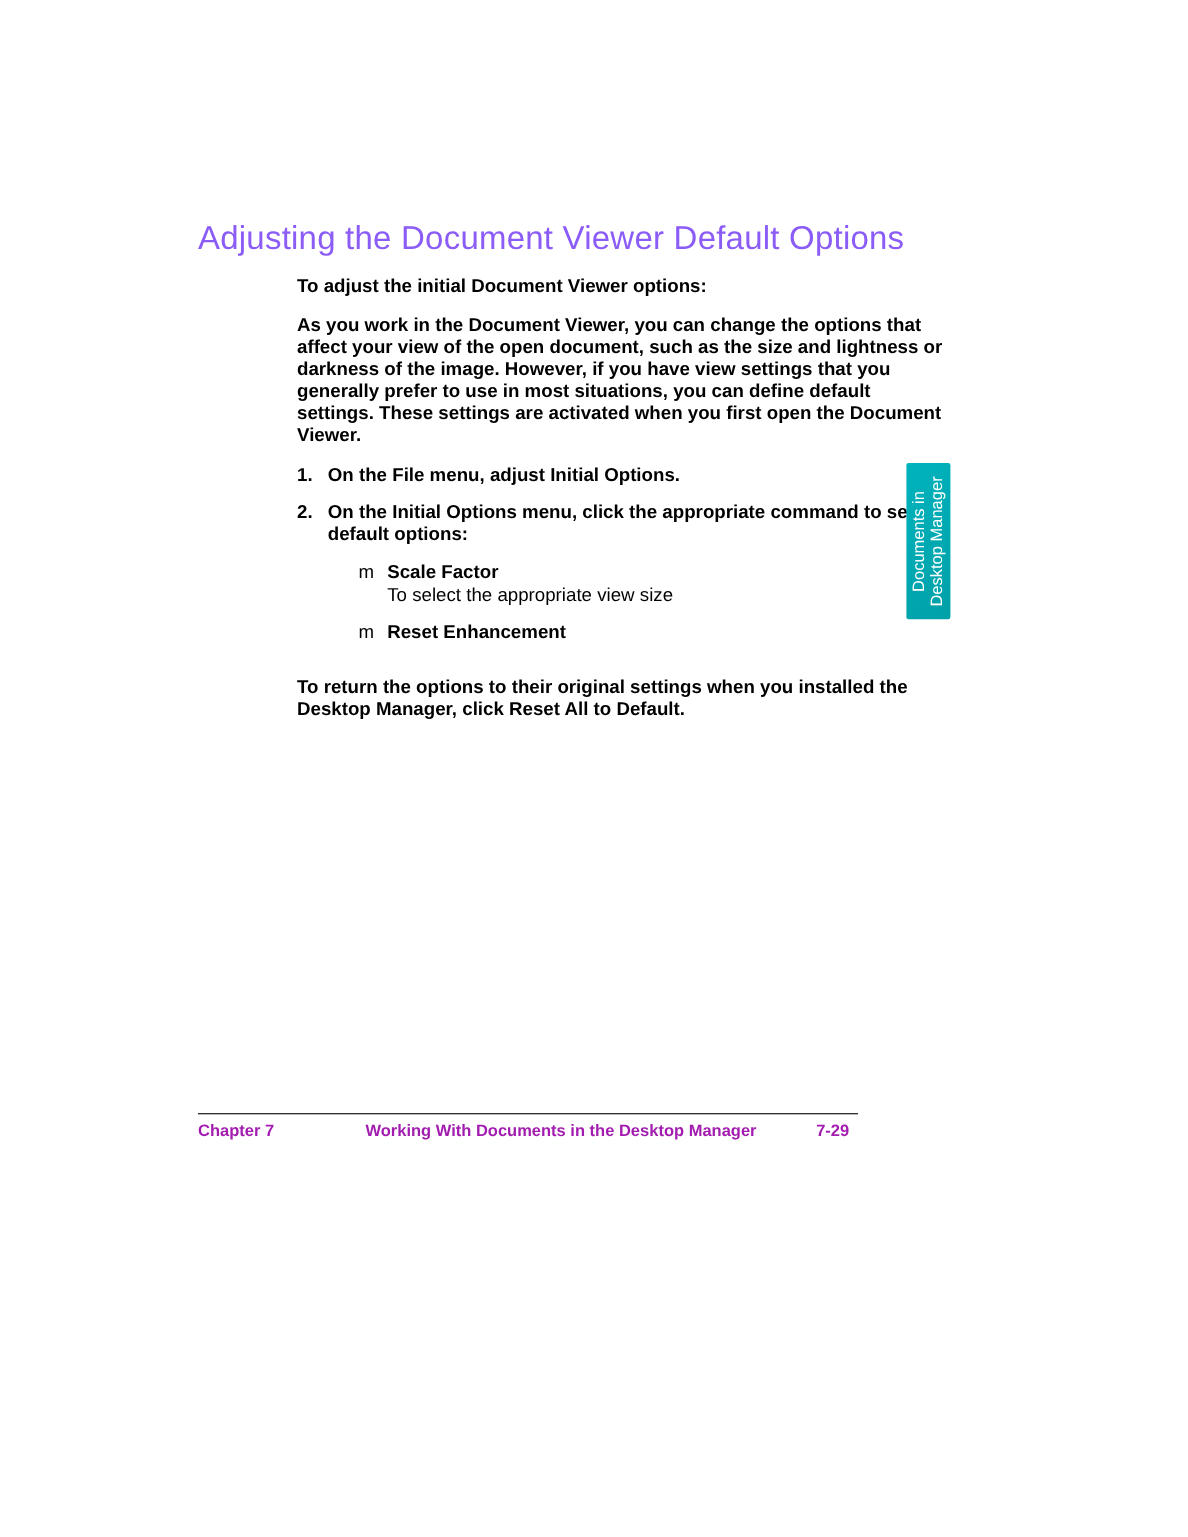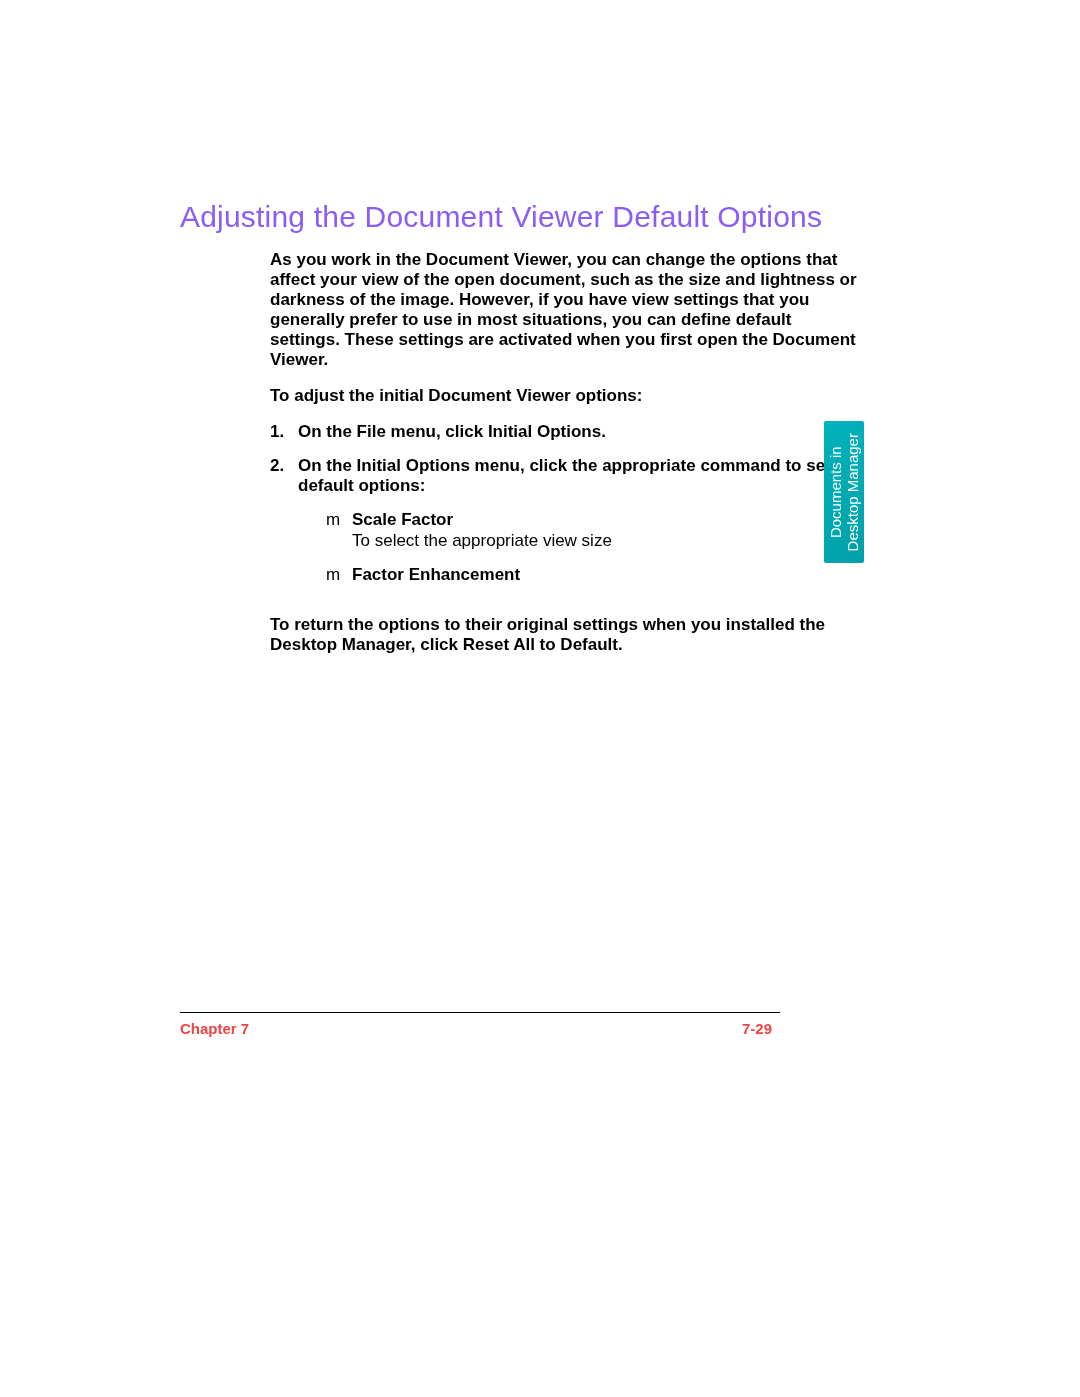--- a/index.html
+++ b/index.html
@@ -94,21 +94,21 @@
     width: 600px;
     border-top: 1px solid #000;
   }
   .footer {
     position: absolute;
     left: 180px;
     top: 1020px;
     width: 600px;
     font-size: 15px;
     font-weight: bold;
-    color: #ef4444;
+    color: #a21caf;
     display: flex;
     justify-content: space-between;
   }
   .footer .center {
     position: absolute;
     left: 0;
     right: 0;
     text-align: center;
     margin-left: 60px;
   }
@@ -119,59 +119,60 @@
   }
 </style>
 </head>
 <body>
 
 <div class="page">
 
   <div class="title">Adjusting the Document Viewer Default Options</div>
 
   <div class="body-block">
+    <div class="para">To adjust the initial Document Viewer options:</div>
     <div class="para">As you work in the Document Viewer, you can change the options that affect your view of the open document, such as the size and lightness or darkness of the image. However, if you have view settings that you generally prefer to use in most situations, you can define default settings. These settings are activated when you first open the Document Viewer.</div>
-    <div class="para">To adjust the initial Document Viewer options:</div>
 
     <div class="ol-item">
       <div class="ol-num">1.</div>
-      <div class="ol-txt">On the File menu, click Initial Options.</div>
+      <div class="ol-txt">On the File menu, adjust Initial Options.</div>
     </div>
 
     <div class="ol-item" style="margin-bottom:0;">
       <div class="ol-num">2.</div>
       <div class="ol-txt">
         <span>On the Initial Options menu, click the appropriate command to set default options:</span>
         <div class="sub-list">
           <div class="sub-item">
             <div class="sub-mark">m</div>
             <div class="sub-txt">
               <span class="nonbold">Scale Factor</span>
               <span class="boldline">To select the appropriate view size</span>
             </div>
           </div>
           <div class="sub-item">
             <div class="sub-mark">m</div>
             <div class="sub-txt">
-              <span class="nonbold">Factor Enhancement</span>
+              <span class="nonbold">Reset Enhancement</span>
             </div>
           </div>
         </div>
       </div>
     </div>
 
     <div class="para" style="margin-top:16px;">To return the options to their original settings when you installed the Desktop Manager, click Reset All to Default.</div>
   </div>
 
   <div class="tab">
     <div class="tab-text">
       <span class="l1">Documents in</span>
       <span class="l2">Desktop Manager</span>
     </div>
   </div>
 
   <div class="footer-rule"></div>
   <div class="footer">
     <span>Chapter 7</span>
+    <span class="center">Working With Documents in the Desktop Manager</span>
     <span class="right">7-29</span>
   </div>
 
 </div>
 
 </body></html>

